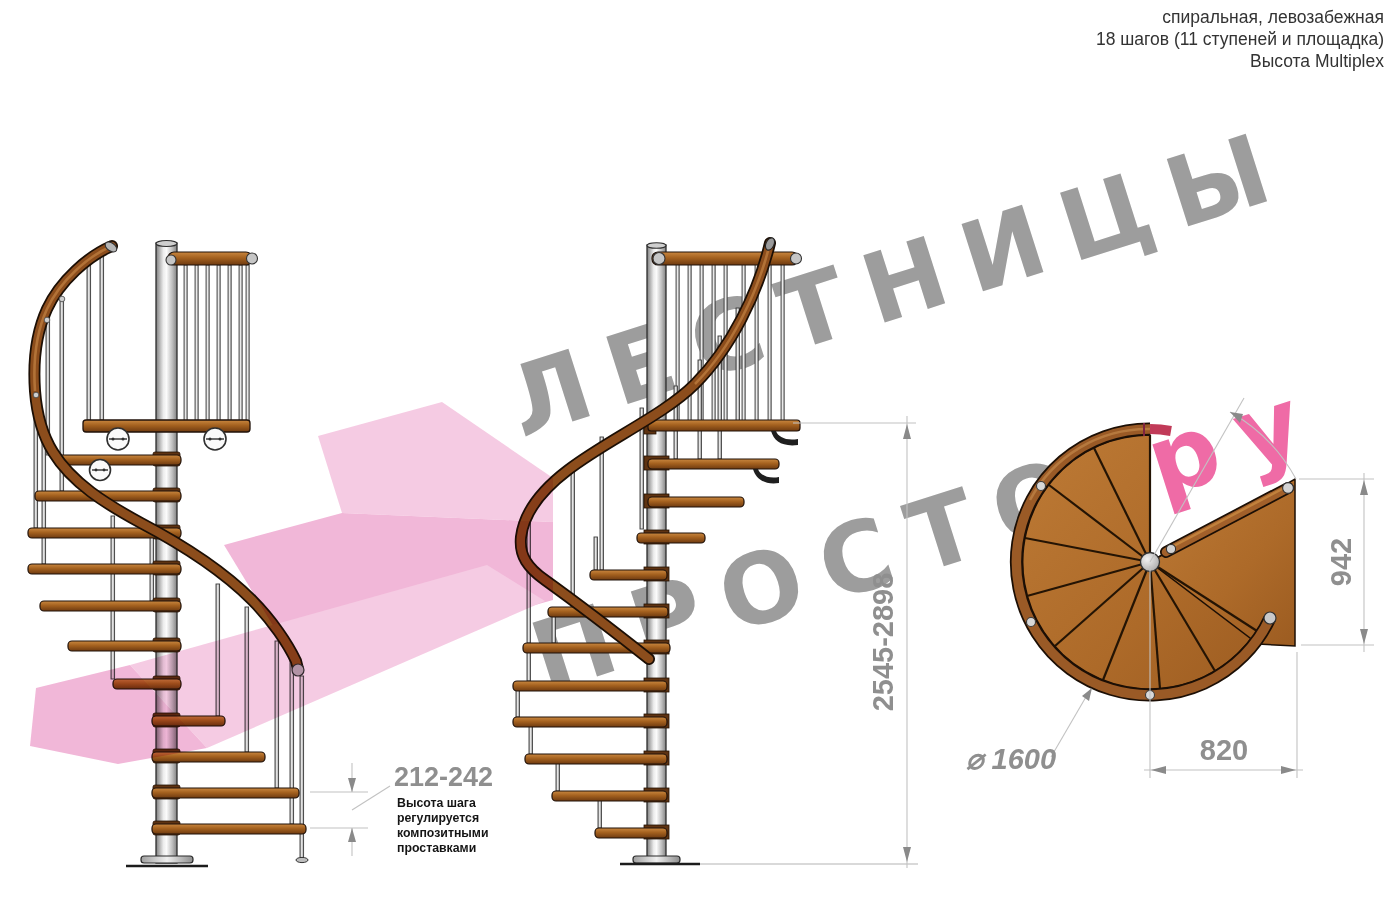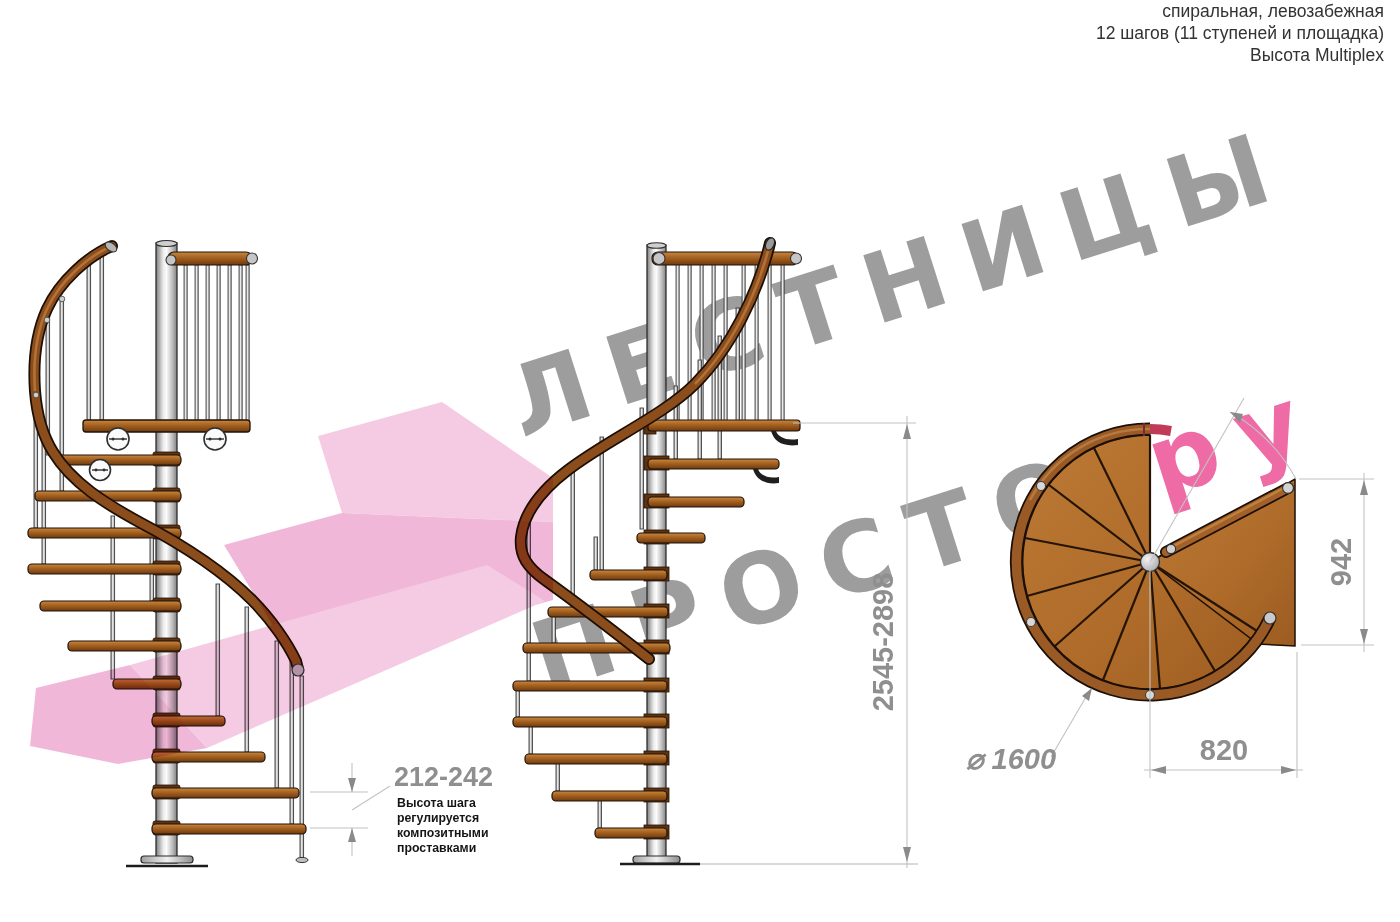--- a/index.html
+++ b/index.html
@@ -11,21 +11,21 @@
   .wm1{left:526px;top:355px;font-size:97px;letter-spacing:22px;color:#9d9d9d;
        transform:rotate(-17.6deg);transform-origin:0 100%;}
   .wm2{left:550px;top:610px;font-size:97px;letter-spacing:22px;color:#9d9d9d;
        transform:rotate(-17.6deg);transform-origin:0 100%;}
   .wm2 .pink{color:#ef6ba6;}
   
   .draw{position:absolute;left:0;top:0;}
   
   .arrowlayer{position:absolute;left:0;top:0;mix-blend-mode:multiply;opacity:.85;}
   
-  .header{position:absolute;top:0;right:16px;text-align:right;color:#333;
+  .header{position:absolute;top:6px;right:16px;text-align:right;color:#333;
           font-size:17.5px;line-height:22px;font-weight:400;}
   
   .dimnum{font-family:"Liberation Sans",sans-serif;font-weight:bold;fill:#8f8f8f;}
   .note{font-family:"Liberation Sans",sans-serif;font-weight:bold;fill:#151515;}
 </style>
 </head>
 <body>
 
 <div class="canvas">
 
@@ -377,17 +377,17 @@
 
   <svg class="arrowlayer" width="1400" height="922" viewBox="0 0 1400 922">
     <polygon points="318,436 442,402 553,478 553,522 342,513" fill="#f4c2de"></polygon>
     <polygon points="224,545 342,513 553,522 553,600 300,670" fill="#efaad1"></polygon>
     <polygon points="130,665 487,565 545,601 207,748" fill="#f4c2de"></polygon>
     <polygon points="36,688 130,665 207,748 118,764 30,746" fill="#efaad1"></polygon>
   </svg>
 
   <div class="header">
     <div>спиральная, левозабежная</div>
-    <div>12 шагов (11 ступеней и площадка)</div>
+    <div>18 шагов (11 ступеней и площадка)</div>
     <div>Высота Multiplex</div>
   </div>
 
 </div>
 
 </body></html>

